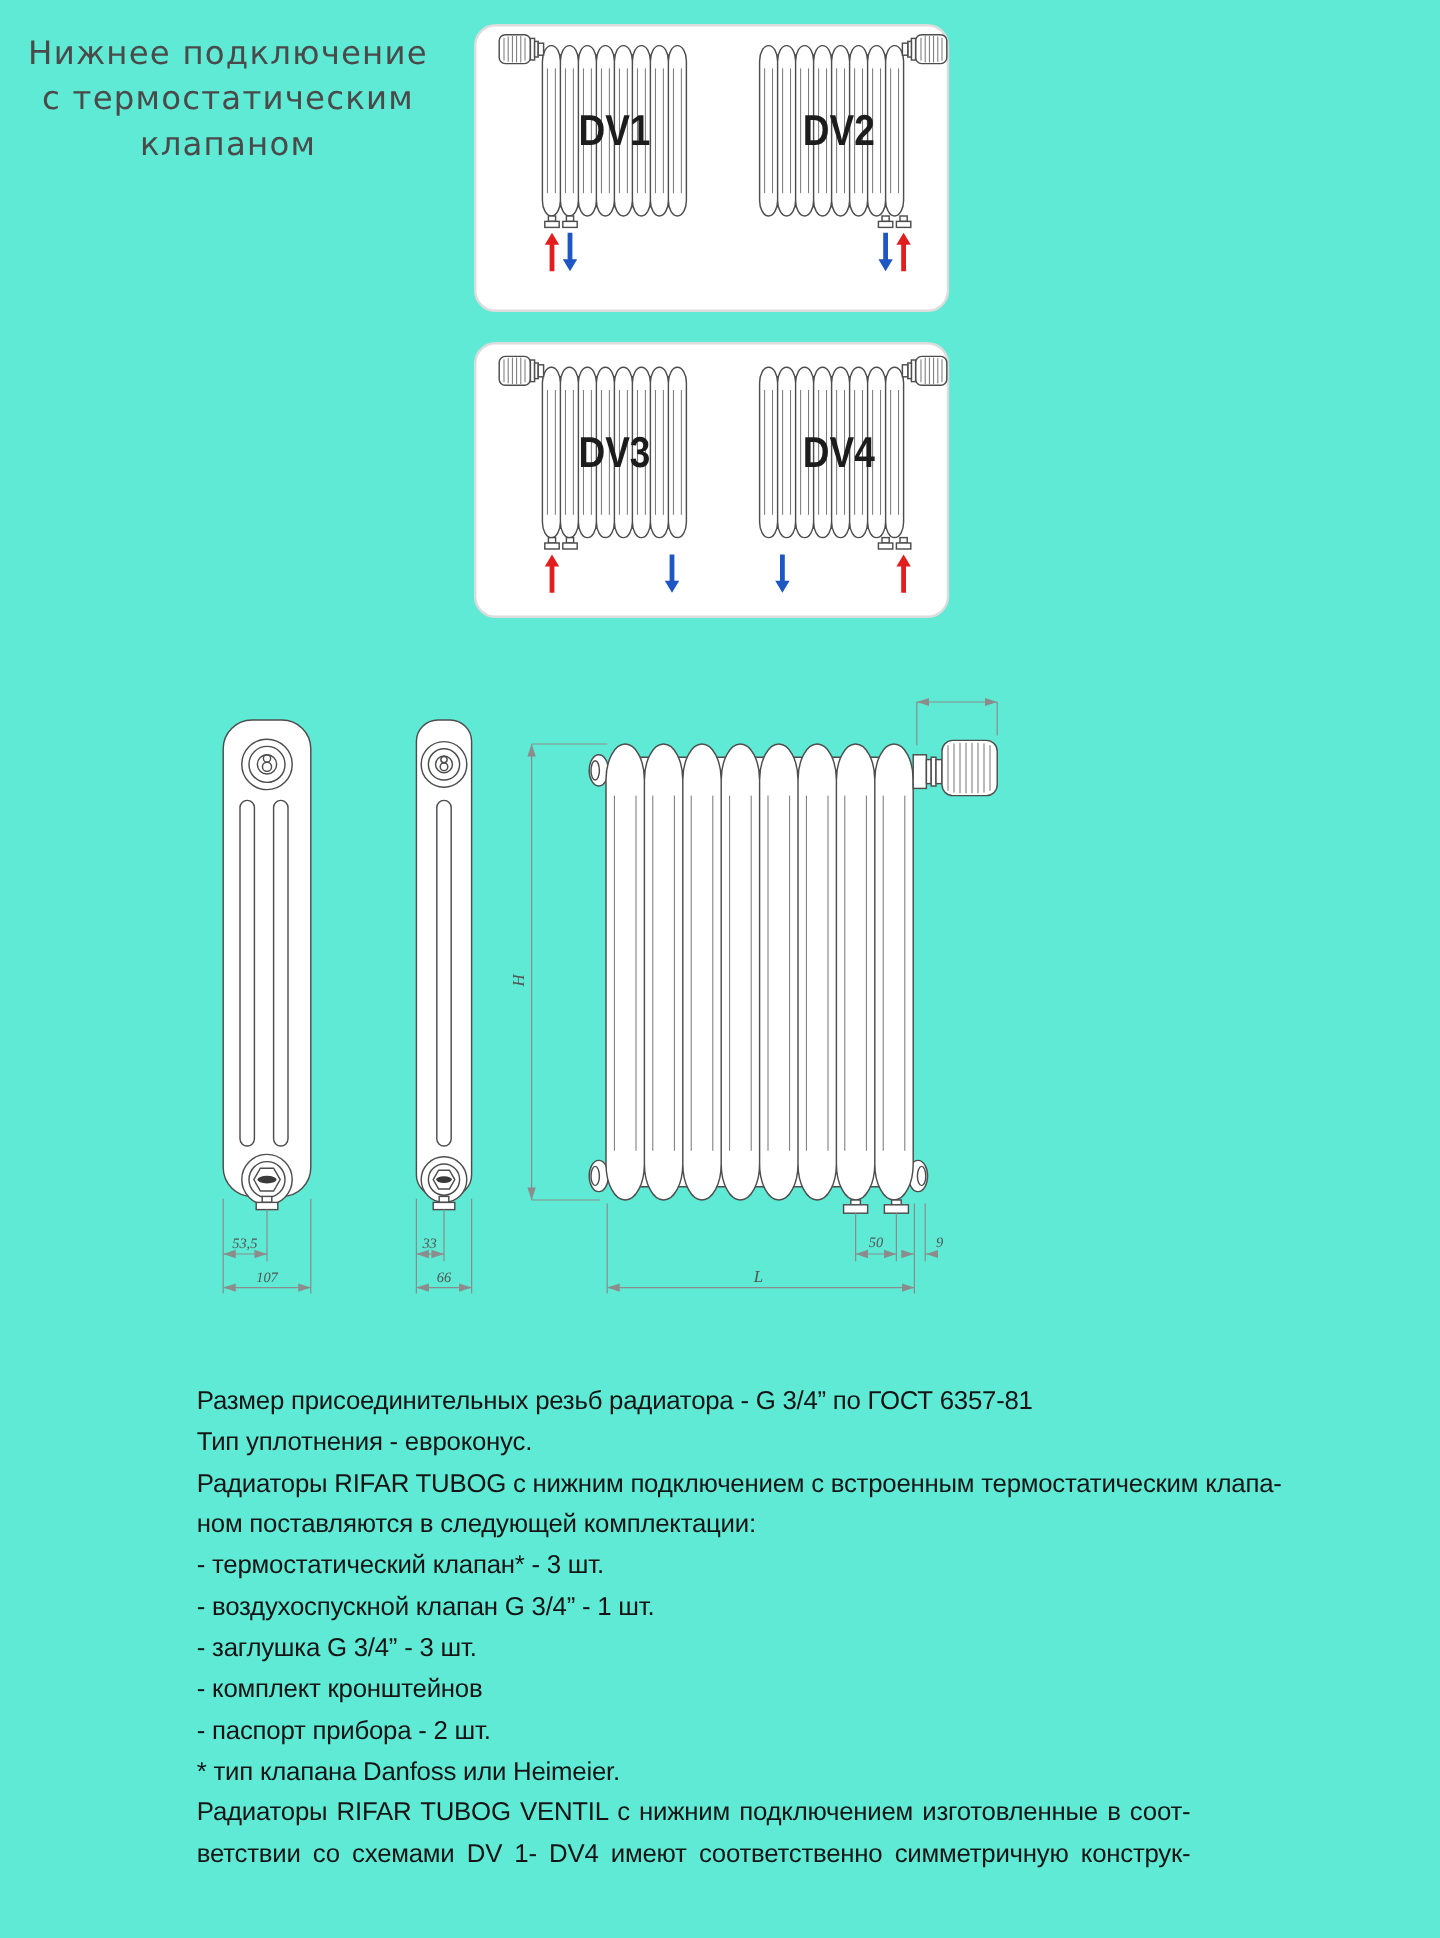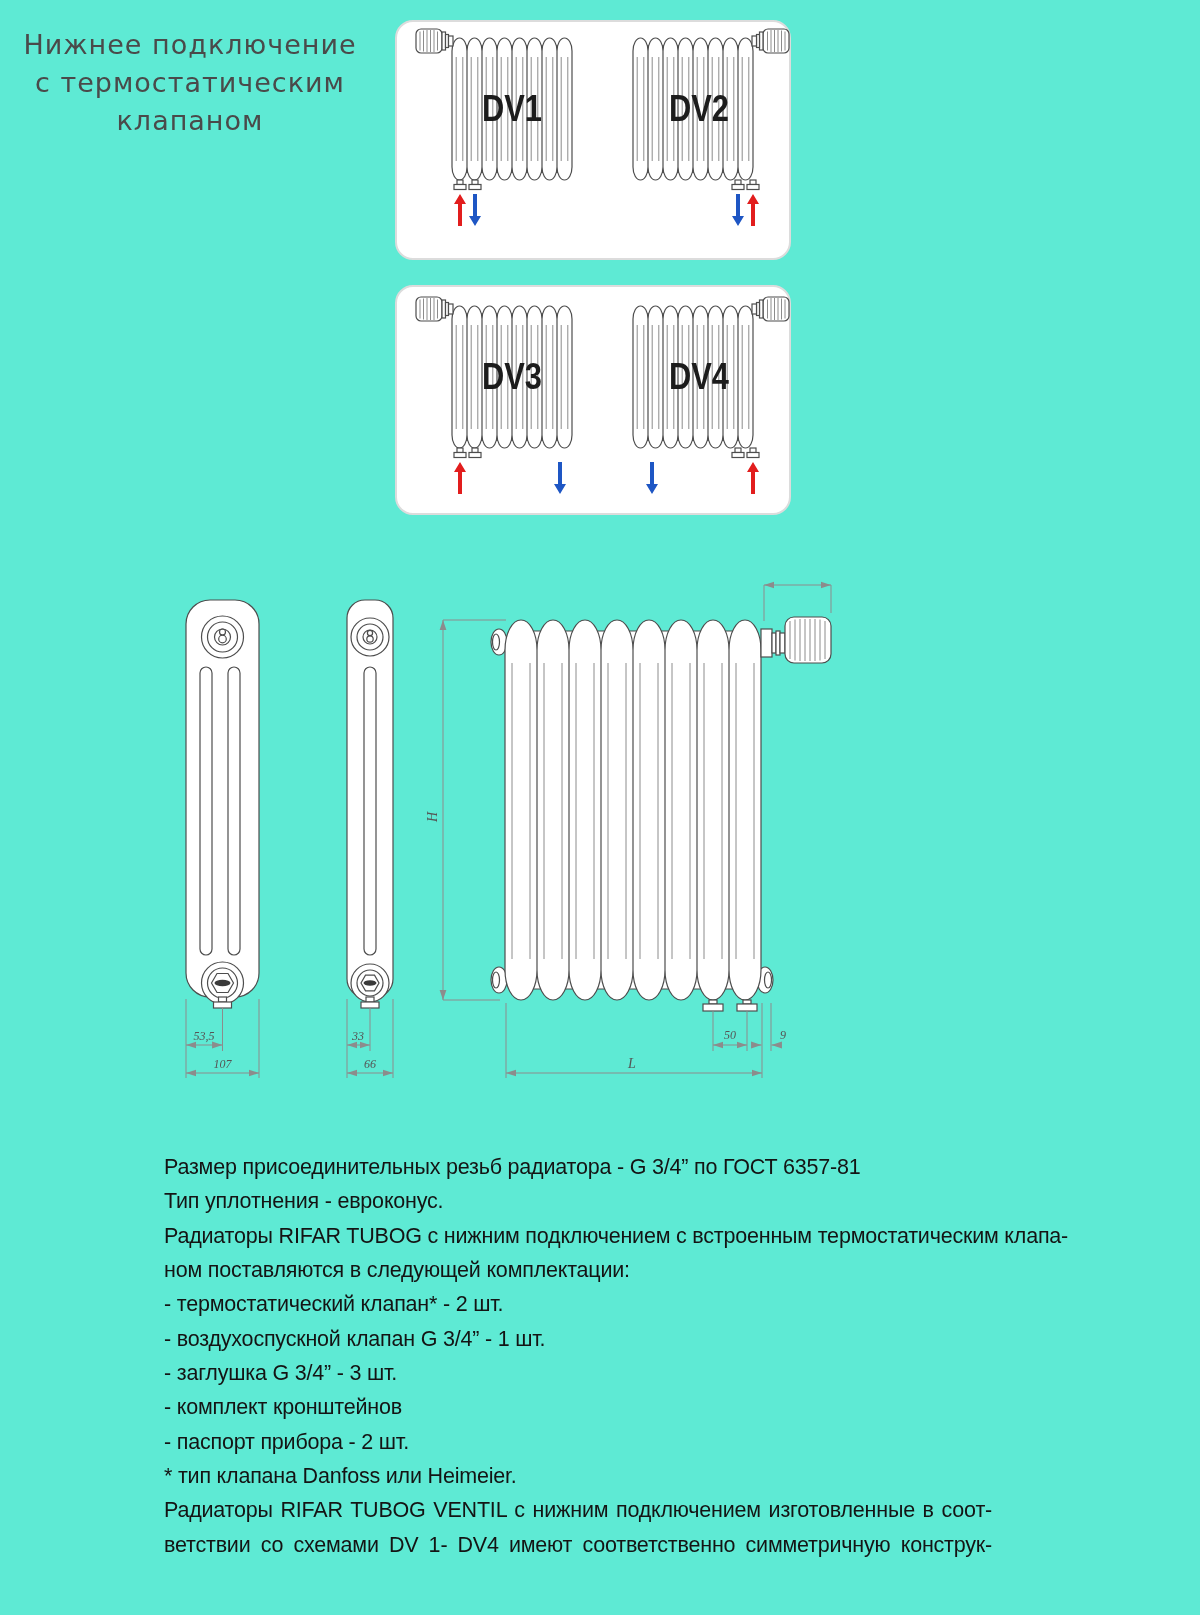--- a/index.html
+++ b/index.html
@@ -192,21 +192,21 @@
       <text class="dimtxt2" transform="translate(277,262) rotate(-90)" text-anchor="middle">H</text>
       <text class="dimtxt2" x="472" y="513" text-anchor="middle">L</text>
     </g>
   </svg>
 
   <div class="specs">
       <div class="spec-line">Размер присоединительных резьб радиатора - G 3/4” по ГОСТ 6357-81</div>
       <div class="spec-line">Тип уплотнения - евроконус.</div>
       <div class="spec-line">Радиаторы RIFAR TUBOG с нижним подключением с встроенным термостатическим клапа-</div>
       <div class="spec-line">ном поставляются в следующей комплектации:</div>
-      <div class="spec-line">- термостатический клапан* - 2 шт.</div>
+      <div class="spec-line">- термостатический клапан* - 3 шт.</div>
       <div class="spec-line">- воздухоспускной клапан G 3/4” - 1 шт.</div>
       <div class="spec-line">- заглушка G 3/4”  - 3 шт.</div>
       <div class="spec-line">- комплект кронштейнов</div>
       <div class="spec-line">- паспорт прибора - 2 шт.</div>
       <div class="spec-line">* тип клапана Danfoss или Heimeier.</div>
       <div class="spec-line j">Радиаторы RIFAR TUBOG VENTIL с нижним подключением изготовленные в соот-</div>
       <div class="spec-line j">ветствии со схемами DV 1- DV4 имеют соответственно симметричную конструк-</div>
     </div>
 
 </div>

